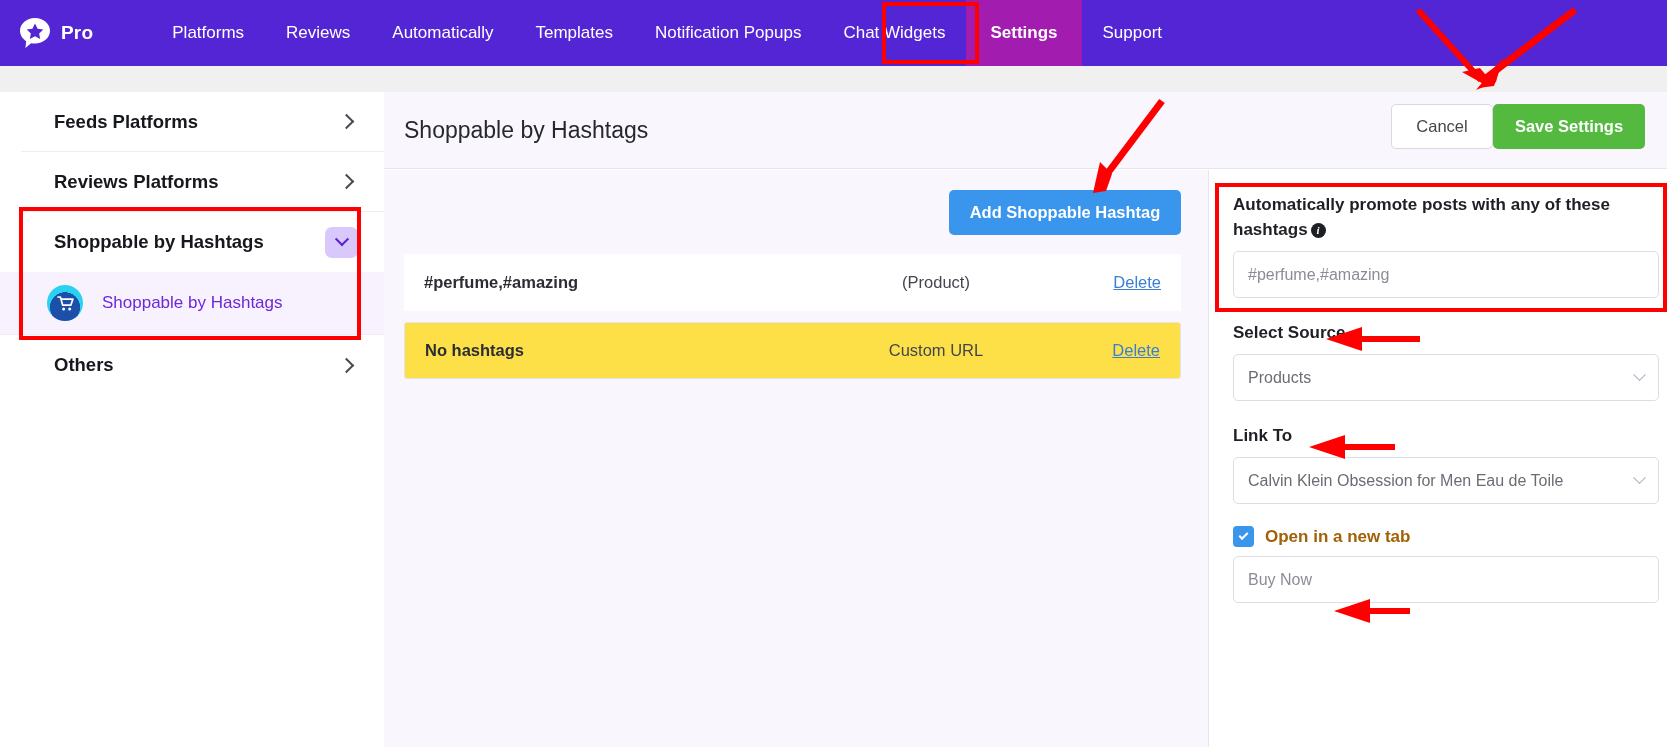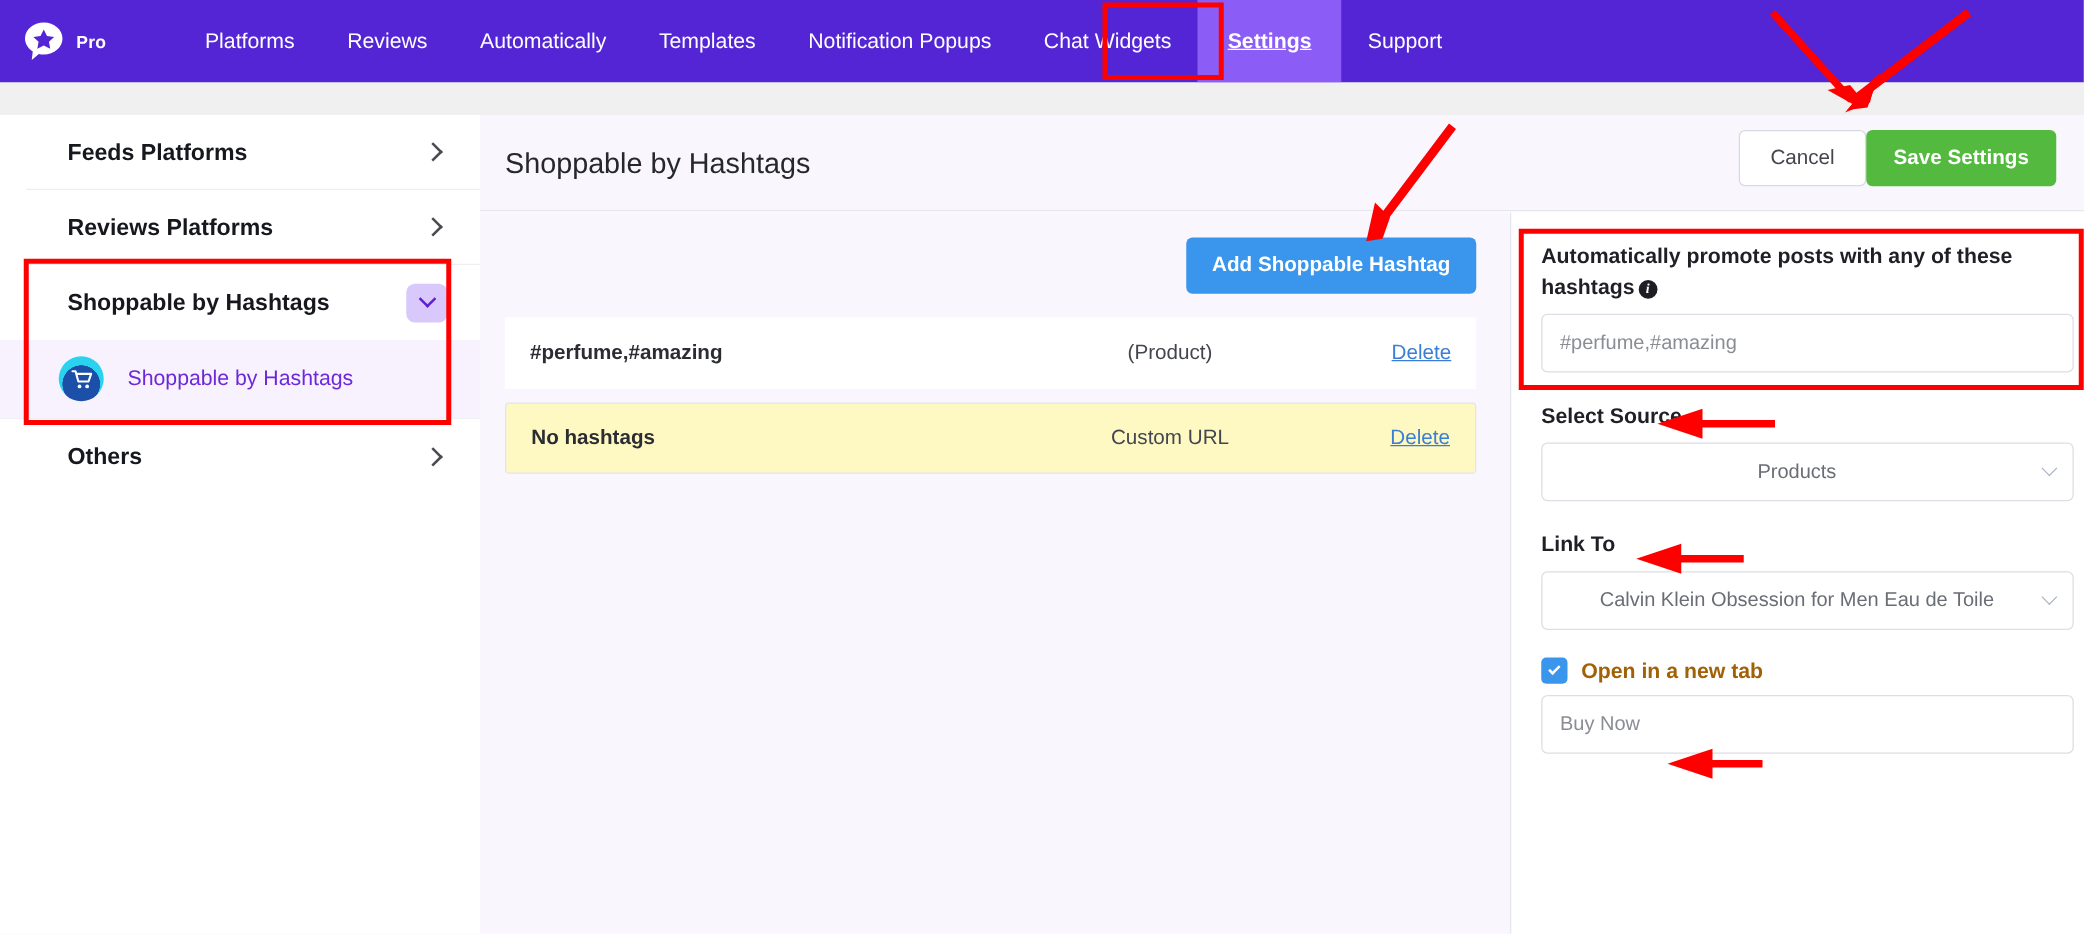--- a/index.html
+++ b/index.html
@@ -27,44 +27,43 @@
     margin-left: 18px;
     gap: 9px;
   }
   .brand-logo {
     width: 34px; height: 34px;
     position: relative;
     display: block;
   }
   .brand-name {
     color: #ffffff;
-    font-size: 14px;
+    font-size: 19px;
     font-weight: bold;
     letter-spacing: .2px;
   }
   .nav-items {
     display: flex;
     align-items: center;
     margin-left: 58px;
     height: 66px;
   }
   .nav-item {
     color: #ffffff;
     font-size: 17px;
     padding: 0 21px;
     height: 66px;
     line-height: 66px;
     white-space: nowrap;
     cursor: pointer;
   }
   .nav-item.active {
-    background: #8b5cf6;
+    background: #a21caf;
     font-weight: bold;
     padding: 0 24px;
-    text-decoration: underline;
   }
 
   
   .shell {
     position: absolute;
     left: 0; top: 66px;
     width: 1667px; height: 681px;
     background: #f0f0f0;
   }
 
@@ -234,21 +233,21 @@
     align-items: center;
     height: 57px;
     margin: 0 27px 11px 20px;
     padding: 0 0 0 20px;
     position: relative;
   }
   .row.plain {
     background: #ffffff;
   }
   .row.alt {
-    background: #fef9c3;
+    background: #fde047;
     border: 1px solid #e4e4ee;
     border-radius: 3px;
   }
   .cell-tag {
     width: 347px;
     font-size: 16.5px;
     font-weight: bold;
     color: #2b2d33;
   }
   .cell-type {
@@ -313,21 +312,20 @@
     color: #6b6d75;
     width: 100%;
     background: transparent;
     font-family: "Liberation Sans", sans-serif;
   }
   .field input::placeholder { color: #8b8d95; }
   .select {
     position: relative;
     justify-content: space-between;
     cursor: pointer;
-    text-align: center;
   }
   .select .val {
     white-space: nowrap;
     overflow: hidden;
     flex: 1;
   }
   .chev-sm {
     width: 9px; height: 9px;
     border-right: 1.8px solid #a9b2c3;
     border-bottom: 1.8px solid #a9b2c3;

